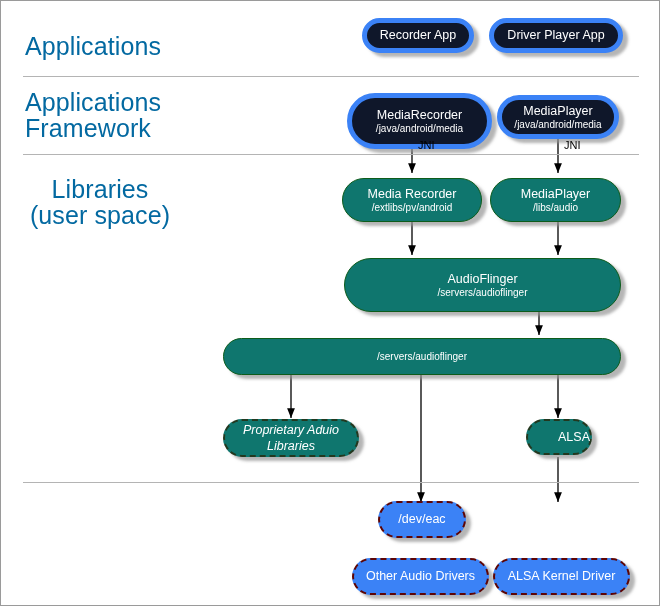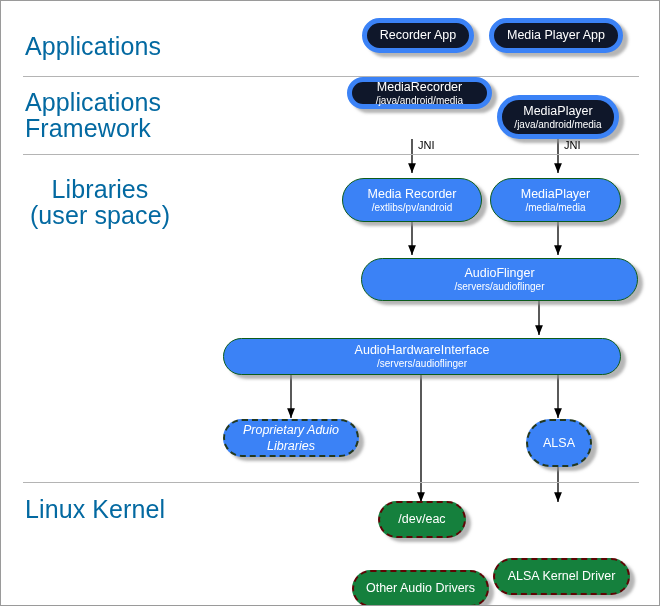--- a/index.html
+++ b/index.html
@@ -71,28 +71,28 @@
   .node .sub {
     font-size: 10px;
     line-height: 12px;
     white-space: nowrap;
   }
   .node.blue {
     background: #0f172a;
     border: 5px solid #3b82f6;
   }
   .node.green {
-    background: #3b82f6;
+    background: #0f766e;
     border: 1px solid #0d5c1b;
   }
   .node.green.dashed {
     border: 2px dashed #23381f;
   }
   .node.red {
-    background: #15803d;
+    background: #3b82f6;
     border: 2px dashed #5d0505;
     justify-content: center;
   }
 
   
   .edge-label {
     position: absolute;
     color: #000000;
     font-size: 11px;
     line-height: 13px;
@@ -132,78 +132,76 @@
 
   <div class="divider" style="left:22px; top:75px; width:616px;"></div>
   <div class="divider" style="left:22px; top:153px; width:616px;"></div>
   <div class="divider" style="left:22px; top:481px; width:616px;"></div>
 
   <div class="layer-label" style="left:24px; top:32px;">Applications</div>
   <div class="layer-label" style="left:24px; top:88px;">Applications
 Framework</div>
   <div class="layer-label" style="left:24px; top:175px; text-align:center; width:150px;"> Libraries
 (user space)</div>
-  <div class="layer-label" style="left:24px; top:495px;">Linux Kernel</div>
 
   <div class="node blue" style="left:361px; top:17px; width:112px; height:35px;">
     <span class="title">Recorder App</span>
   </div>
 
   <div class="node blue" style="left:488px; top:17px; width:134px; height:35px;">
-    <span class="title">Media Player App</span>
-  </div>
-
-  <div class="node blue" style="left:346px; top:76px; width:145px; height:32px;">
+    <span class="title">Driver Player App</span>
+  </div>
+
+  <div class="node blue" style="left:346px; top:92px; width:145px; height:56px;">
     <span class="title">MediaRecorder</span>
     <span class="sub">/java/android/media</span>
   </div>
 
   <div class="node blue" style="left:496px; top:94px; width:122px; height:44px;">
     <span class="title">MediaPlayer</span>
     <span class="sub">/java/android/media</span>
   </div>
 
   <div class="edge-label" style="left:417px; top:138px;">JNI</div>
   <div class="edge-label" style="left:563px; top:138px;">JNI</div>
 
   <div class="node green" style="left:341px; top:177px; width:140px; height:44px;">
     <span class="title">Media Recorder</span>
     <span class="sub">/extlibs/pv/android</span>
   </div>
 
   <div class="node green" style="left:489px; top:177px; width:131px; height:44px;">
     <span class="title">MediaPlayer</span>
-    <span class="sub">/media/media</span>
-  </div>
-
-  <div class="node green" style="left:360px; top:257px; width:277px; height:43px;text-align:center;">
+    <span class="sub">/libs/audio</span>
+  </div>
+
+  <div class="node green" style="left:343px; top:257px; width:277px; height:54px;text-align:center;">
     <span class="title">AudioFlinger</span>
     <span class="sub">/servers/audioflinger</span>
   </div>
 
   <div class="node green" style="left:222px; top:337px; width:398px; height:37px;">
-    <span class="title">AudioHardwareInterface</span>
     <span class="sub">/servers/audioflinger</span>
   </div>
 
   <div class="node green dashed" style="left:222px; top:418px; width:136px; height:38px;">
     <span class="title two-line">Proprietary Aduio
 Libraries</span>
   </div>
 
-  <div class="node green dashed" style="left:525px; top:418px; width:66px; height:48px;">
+  <div class="node green dashed" style="left:525px; top:418px; width:66px; height:36px;align-items:flex-end;">
     <span class="title">ALSA</span>
   </div>
 
   <div class="node red" style="left:377px; top:500px; width:88px; height:37px;">
     <span class="title">/dev/eac</span>
   </div>
 
 
-  <div class="node red" style="left:351px; top:557px; width:137px; height:37px;margin-top:12px;">
+  <div class="node red" style="left:351px; top:557px; width:137px; height:37px;">
     <span class="title">Other Audio Drivers</span>
   </div>
 
   <div class="node red" style="left:492px; top:557px; width:137px; height:37px;">
     <span class="title">ALSA Kernel Driver</span>
   </div>
 
 </div>
 
 </body></html>

